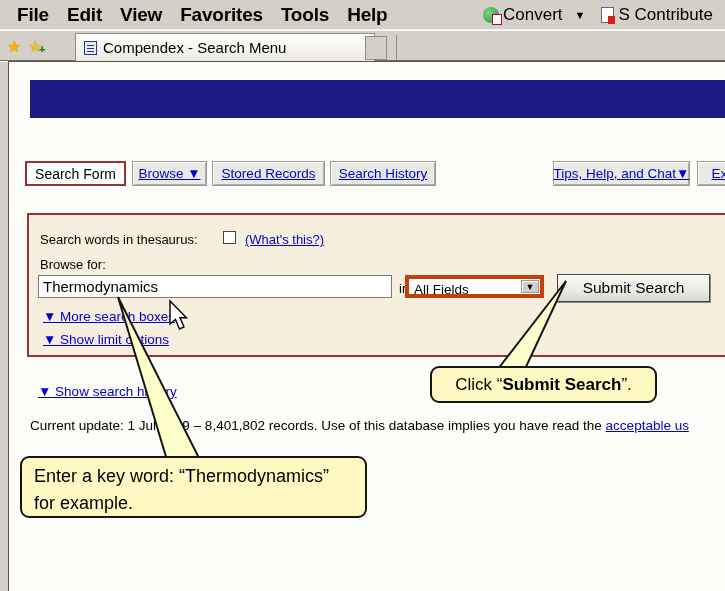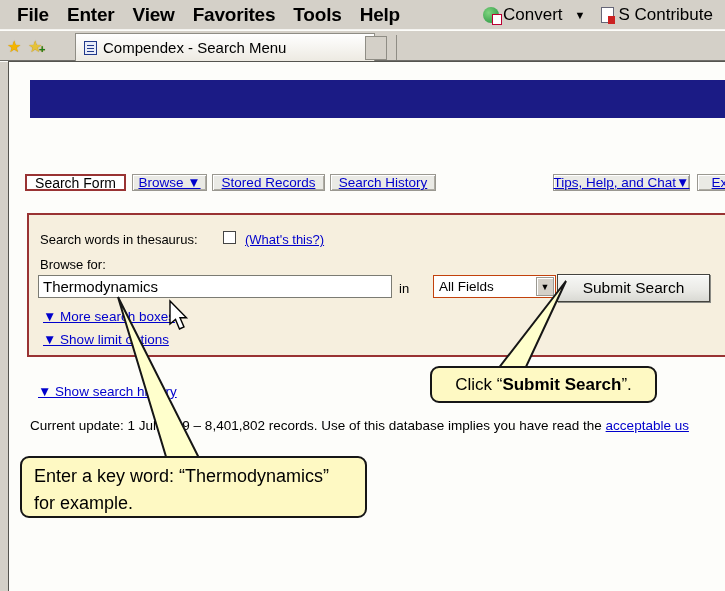--- a/index.html
+++ b/index.html
@@ -71,27 +71,27 @@
 
   
   .page-frame-left { position:absolute; left:0; top:62px; width:8px; height:529px; background:#d4d0c8; }
   .page-frame-line { position:absolute; left:8px; top:61px; width:1px; height:530px; background:#55544f; }
   .page-frame-top { position:absolute; left:8px; top:61px; width:717px; height:1px; background:#55544f; }
 
   
   .banner { position:absolute; left:30px; top:80px; width:700px; height:38px; background:#1b1b85; }
 
   .navrow-btn {
-    position:absolute; top:161px; height:17px;
+    position:absolute; top:161px; height:25px;
     background:#eaeae5;
     border:1px solid #9a9890;
     box-shadow:inset 1px 1px 0 #ffffff, inset -1px -1px 0 #aeaca4;
     display:flex; align-items:center; justify-content:center;
     font-size:13.5px; color:#0000cc; text-decoration:underline; cursor:pointer;
-    white-space:nowrap; padding:0 10px;margin-top:13px;
+    white-space:nowrap; padding:0 10px;
   }
   .navrow-btn.active {
     background:#fff; border:2px solid #993333; box-shadow:none;
     color:#000; text-decoration:none; font-size:14px;
   }
   #tab-search-form   { left:25px;  width:101px; }
   #tab-browse        { left:132px; width:75px;  }
   #tab-stored        { left:212px; width:113px; }
   #tab-history       { left:330px; width:106px; }
   #tab-tips          { left:553px; width:137px; }
@@ -110,22 +110,22 @@
   .link { color:#0000cc; text-decoration:underline; cursor:pointer; }
   .lnk-whats { position:absolute; left:216px; top:17px; font-size:13px; white-space:nowrap; }
   .lbl-searchfor { left:11px; top:42px; }
   .search-input {
     position:absolute; left:9px; top:60px; width:354px; height:23px;
     border:1px solid #7b7b73; background:#fff; font-family:"Liberation Sans",sans-serif;
     font-size:15px; color:#000; padding:0 4px;
   }
   .lbl-in { left:370px; top:66px; }
   .field-select {
-    position:absolute; left:404px; top:60px; width:123px; height:23px;
-    background:#fff; border:1px solid #c2410c; cursor:pointer;
+    position:absolute; left:376px; top:60px; width:139px; height:23px;
+    background:#fff; border:4px solid #c2410c; cursor:pointer;
   }
   .field-select .sel-text { position:absolute; left:5px; top:3px; font-size:13.5px; color:#000; }
   .field-select .sel-btn {
     position:absolute; right:1px; top:1px; bottom:1px; width:18px;
     background:#d4d0c8; border:1px solid #9a9890;
     box-shadow:inset 1px 1px 0 #fff;
     display:flex; align-items:center; justify-content:center;
     font-size:9px; color:#000;
   }
   .submit-btn {
@@ -161,21 +161,21 @@
     font-size:18px; line-height:1.5; padding:5px 12px;
   }
 </style>
 </head>
 <body>
 
 <div id="screen">
 
   <div class="menubar">
     <span class="menu-item">File</span>
-    <span class="menu-item">Enter</span>
+    <span class="menu-item">Edit</span>
     <span class="menu-item">View</span>
     <span class="menu-item">Favorites</span>
     <span class="menu-item">Tools</span>
     <span class="menu-item">Help</span>
     <span class="menu-right">
       <span class="globe-ic"></span>
       <span class="addon-label">Convert</span>
       <span class="mini-caret">▼</span>
       <span class="pagepdf-ic"></span>
       <span class="addon-label">S Contribute</span>

